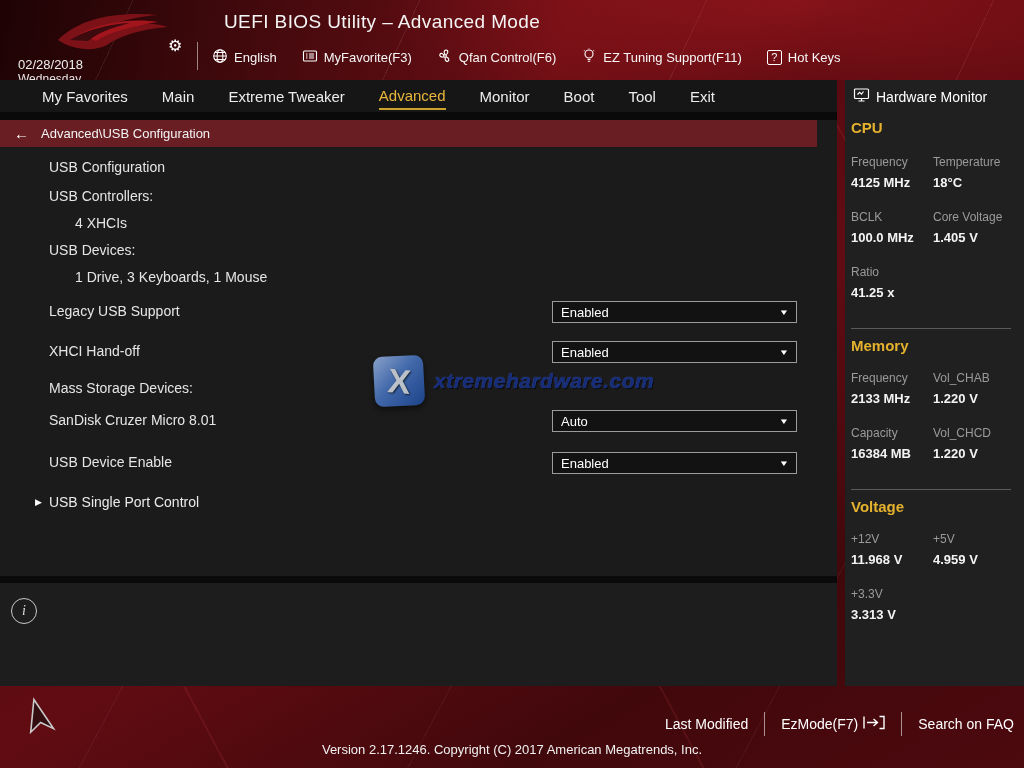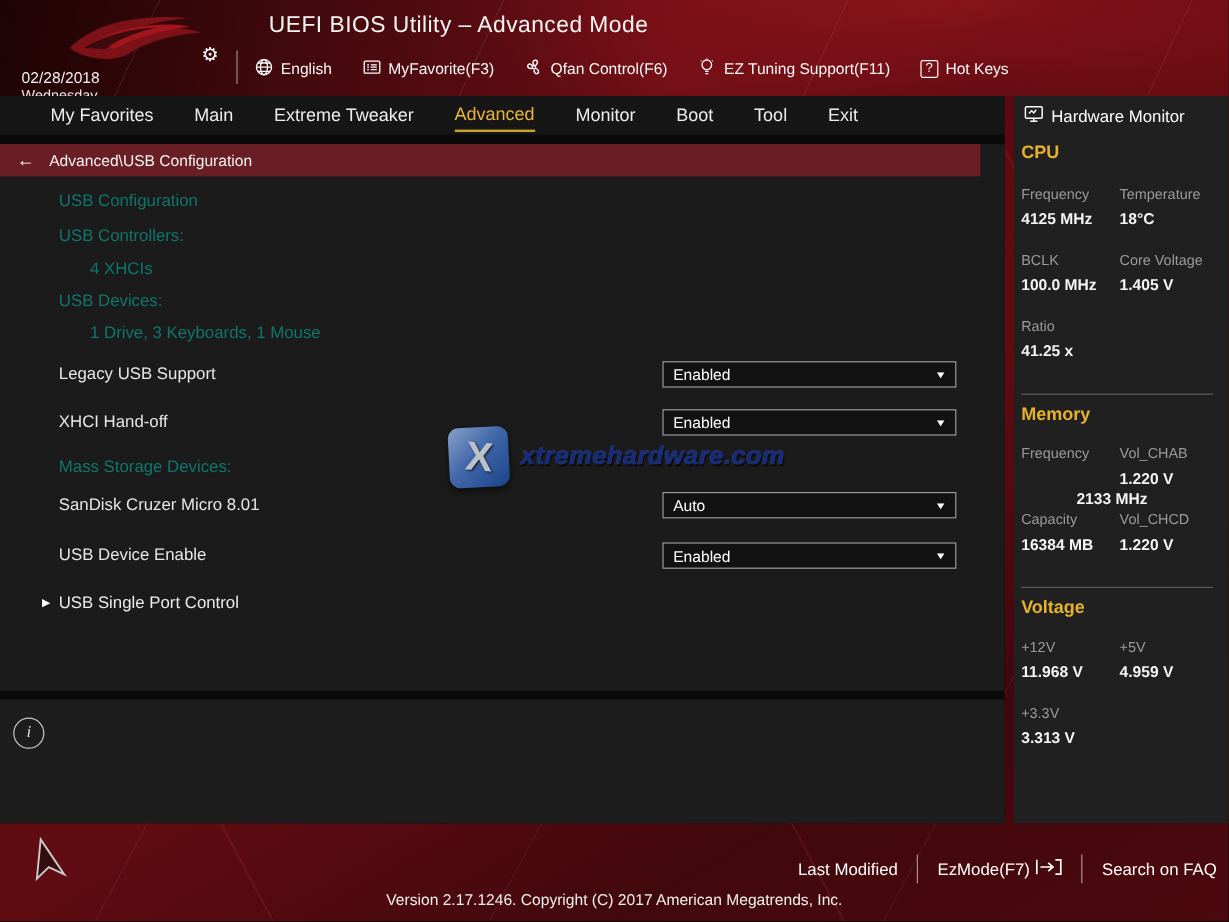--- a/index.html
+++ b/index.html
@@ -31,21 +31,21 @@
   .qbox { display:inline-flex; width:15px; height:15px; border:1px solid #fff; border-radius:2px; align-items:center; justify-content:center; font-size:11px; }
   
   .main { position:absolute; left:0; top:80px; width:837px; height:606px; background:#0c0c0c; }
   .nav { position:absolute; left:0; top:0; width:837px; height:32px; background:#161616; display:flex; align-items:center; padding-left:42px; gap:34px; }
   .tab { font-size:15px; color:#ececec; padding:5px 0 4px; cursor:pointer; white-space:nowrap; }
   .tab.active { color:#e8b63c; border-bottom:2px solid #caa22d; }
   .panel { position:absolute; left:0; top:32px; width:837px; height:464px; background:#1b1b1b; }
   .breadcrumb { position:absolute; left:0; top:40px; width:817px; height:27px; background:#691e24; display:flex; align-items:center; gap:12px; padding-left:14px; }
   .breadcrumb .arrow { font-size:15px; color:#fff; cursor:pointer; }
   .breadcrumb .path { font-size:13px; color:#f3f3f3; }
-  .gtext { position:absolute; font-size:14px; color:#0f766e; }
+  .gtext { position:absolute; font-size:14px; color:#e5e5e5; }
   .wlabel { position:absolute; font-size:14px; color:#e6e6e6; }
   .dropdown { position:absolute; left:552px; width:245px; height:22px; background:#121212; border:1px solid #9b9b9b; display:flex; align-items:center; justify-content:space-between; padding:0 8px; cursor:pointer; }
   .dropdown .val { font-size:13px; color:#fff; }
   .dropdown .caret { font-size:8px; color:#fff; transform:scaleX(1.3); }
   .submenu { position:absolute; left:35px; top:414px; display:flex; align-items:center; gap:7px; cursor:pointer; }
   .submenu .tri { font-size:9px; color:#fff; }
   .submenu .txt { font-size:14px; color:#eaeaea; }
   .strip { position:absolute; left:0; width:837px; background:#0a0a0a; }
   .infopanel { position:absolute; left:0; top:503px; width:837px; height:103px; background:#1d1d1d; }
   .info-circle { position:absolute; left:11px; top:15px; width:26px; height:26px; border:1px solid #c9c9c9; border-radius:50%; display:flex; align-items:center; justify-content:center; font-size:14px; color:#dcdcdc; font-family:"Liberation Serif", serif; font-style:italic; }
@@ -229,21 +229,21 @@
     <div class="hw-v c1" style="top:150px;">100.0 MHz</div>
     <div class="hw-v c2" style="top:150px;">1.405 V</div>
     <div class="hw-l c1" style="top:185px;">Ratio</div>
     <div class="hw-v c1" style="top:205px;">41.25 x</div>
 
     <div class="divider" style="top:248px;"></div>
 
     <div class="sec-h" style="top:257px;">Memory</div>
     <div class="hw-l c1" style="top:291px;">Frequency</div>
     <div class="hw-l c2" style="top:291px;">Vol_CHAB</div>
-    <div class="hw-v c1" style="top:328px;margin-left:46px;">2133 MHz</div>
+    <div class="hw-v c1" style="top:311px;">2133 MHz</div>
     <div class="hw-v c2" style="top:311px;">1.220 V</div>
     <div class="hw-l c1" style="top:346px;">Capacity</div>
     <div class="hw-l c2" style="top:346px;">Vol_CHCD</div>
     <div class="hw-v c1" style="top:366px;">16384 MB</div>
     <div class="hw-v c2" style="top:366px;">1.220 V</div>
 
     <div class="divider" style="top:409px;"></div>
 
     <div class="sec-h" style="top:418px;">Voltage</div>
     <div class="hw-l c1" style="top:452px;">+12V</div>

